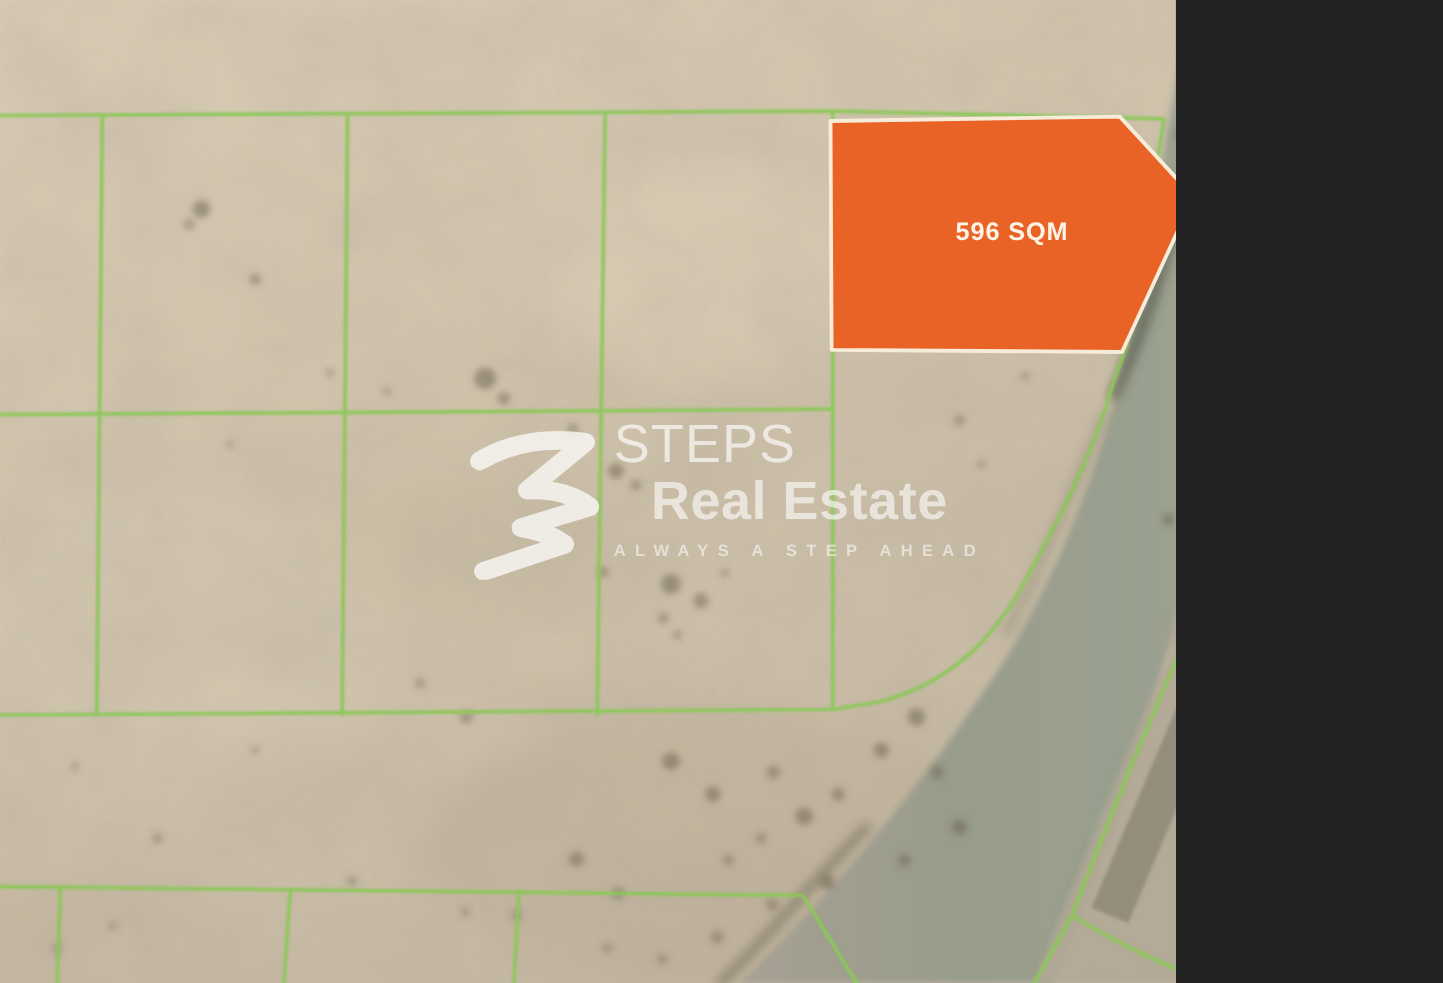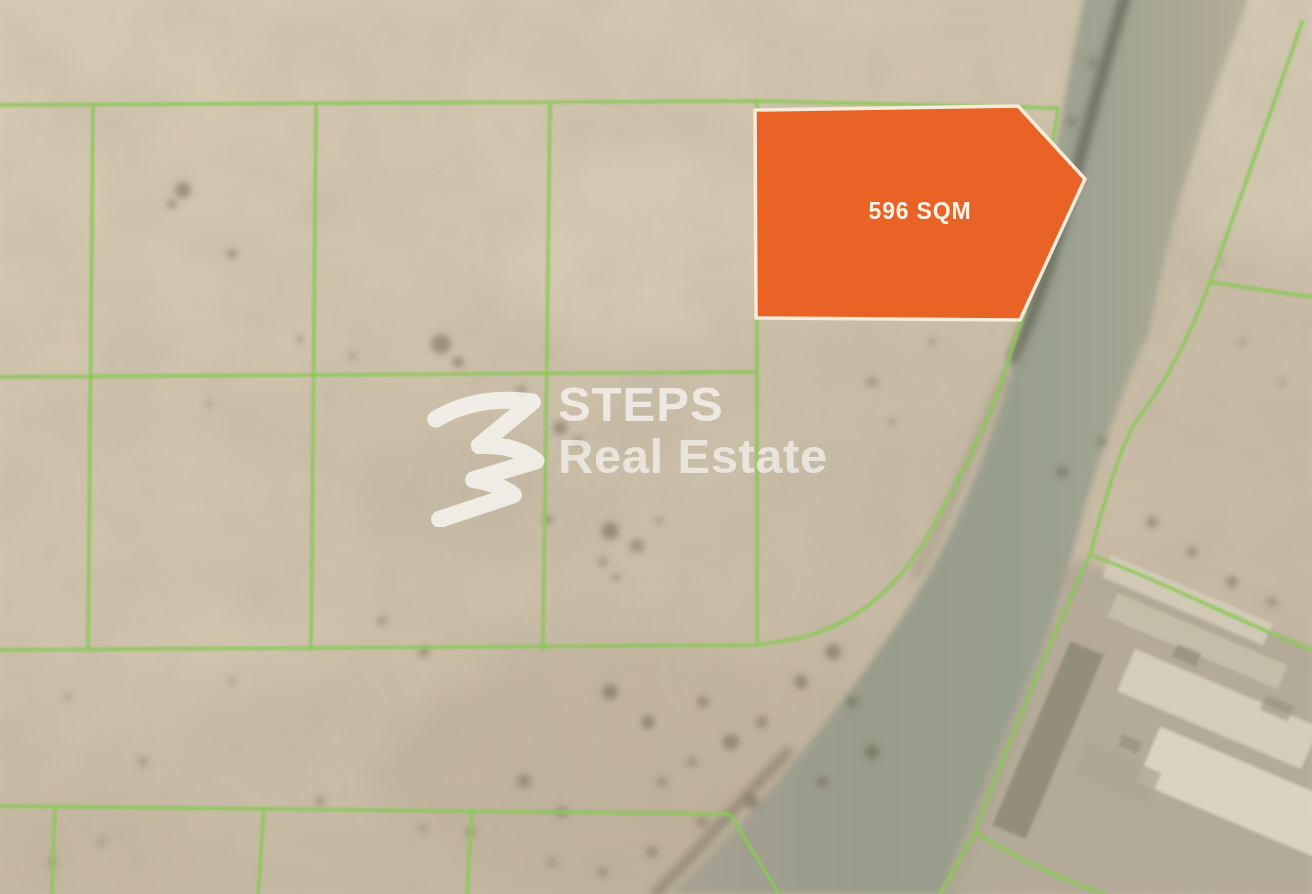--- a/index.html
+++ b/index.html
@@ -1,31 +1,31 @@
 <!DOCTYPE html>
 <html><head>
 <meta charset="utf-8">
 <style>
   html,body{margin:0;padding:0;background:#222;}
   .stage{
-    position:relative;width:1312px;height:894px;overflow:hidden;
+    position:relative;width:1069px;height:894px;overflow:hidden;
     font-family:"Liberation Sans", sans-serif;
     background:#4c1d95;
   }
   .stage svg.map{position:absolute;left:0;top:0;}
   .plot-label{
     position:absolute;left:920px;top:211px;transform:translate(-50%,-50%);
     font-size:23px;font-weight:700;letter-spacing:.8px;color:#FBF4E7;
     white-space:nowrap;z-index:30;text-align:center;
   }
   .watermark{position:absolute;left:416px;top:380px;z-index:40;display:flex;align-items:flex-start;}
   .wm-logo{width:138px;height:142px;margin-top:5px;}
   .wm-text{margin-left:4px;}
   .wm-brand-top{
-    font-size:49px;font-weight:700;letter-spacing:1px;line-height:1.0;
+    font-size:49px;font-weight:400;letter-spacing:1px;line-height:1.0;
     color:rgba(255,255,255,.66);
   }
   .wm-brand-bottom{
     font-size:49px;font-weight:700;letter-spacing:.5px;line-height:1.0;
     color:rgba(255,255,255,.60);margin-top:3px;white-space:nowrap;text-align:center;
   }
   .wm-tagline{
     font-size:15px;font-weight:700;letter-spacing:8.5px;
     color:rgba(255,255,255,.55);margin-top:11px;white-space:nowrap;
   }
@@ -221,16 +221,17 @@
 
   <div class="plot-label">596 SQM</div>
 
   <div class="watermark">
     <svg class="wm-logo" viewBox="0 0 140 150">
       <path fill="none" stroke="rgba(255,255,255,0.72)" stroke-width="18" stroke-linecap="round" stroke-linejoin="round" d="M18,36 Q62,10 120,18 L64,64 Q100,62 124,80 L58,100 Q84,104 100,116 L22,142"></path>
     </svg>
     <div class="wm-text">
       <div class="wm-brand-top">STEPS</div>
       <div class="wm-brand-bottom">Real Estate</div>
+      <div class="wm-tagline">ALWAYS A STEP AHEAD</div>
     </div>
   </div>
 
 </div>
 
 </body></html>

